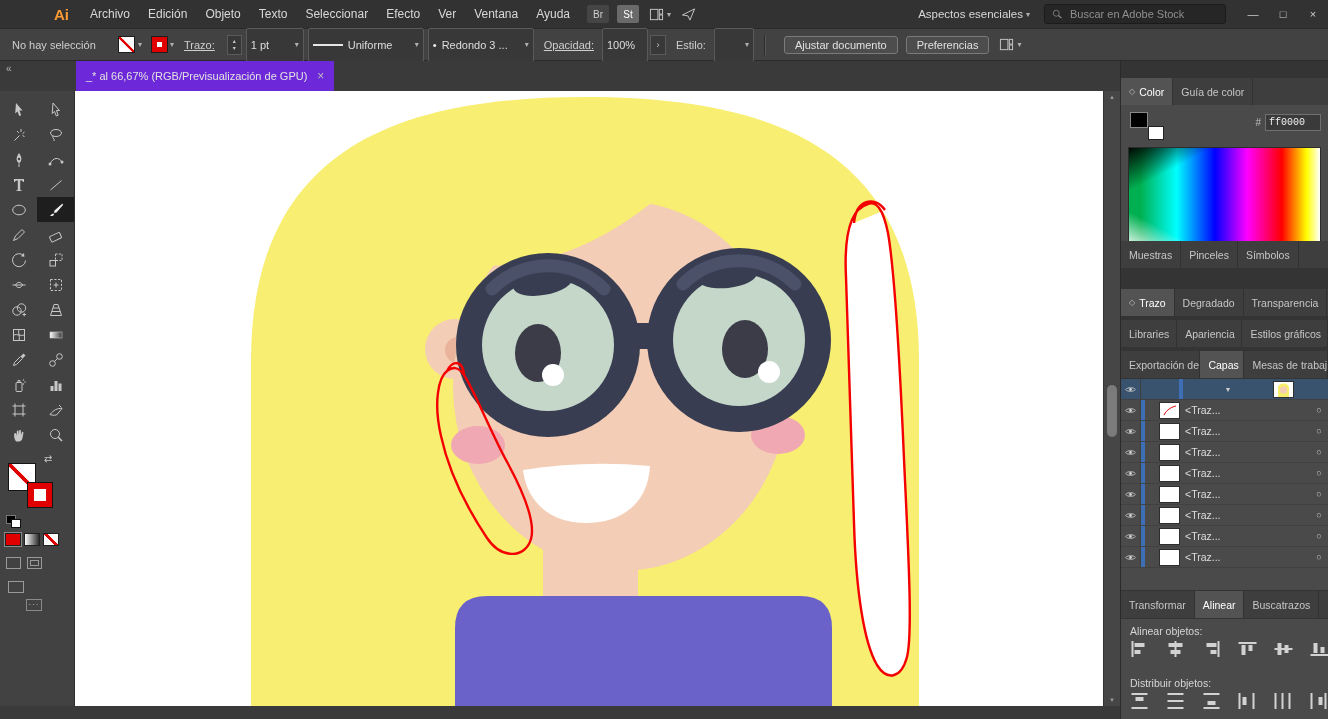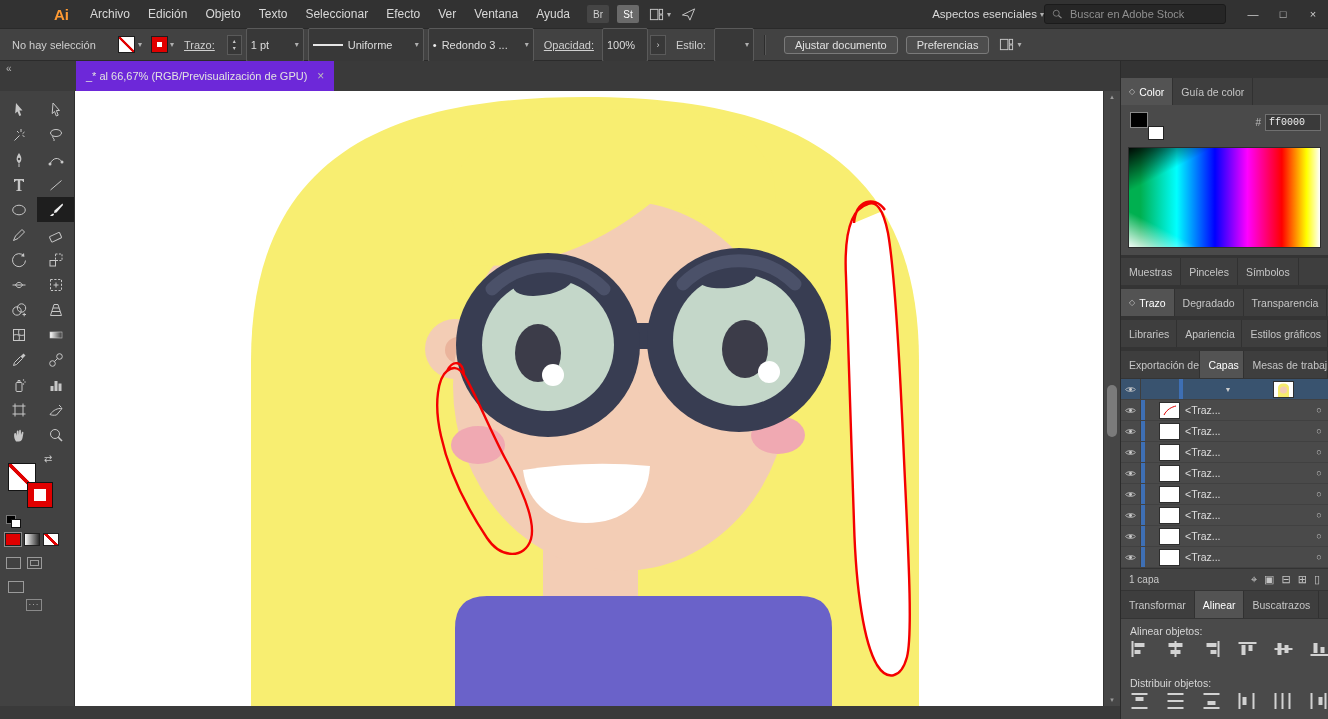--- a/index.html
+++ b/index.html
@@ -13,21 +13,21 @@
   #ai-logo{color:#ff9a33;font-weight:bold;font-size:15px;padding:0 12px 0 10px;}
   .mitem{padding:0 9px;color:#d8d8d8;cursor:default;}
   .mbox{width:22px;height:18px;display:inline-flex;align-items:center;justify-content:center;
         border-radius:2px;font-size:10px;margin-left:8px;color:#cfcfcf;}
   .mbox.br{background:#454545;}
   .mbox.st{background:#6a6a6a;color:#fff;}
   .micon{display:inline-flex;align-items:center;margin-left:10px;color:#c9c9c9;}
   .micon svg{width:15px;height:15px;}
   .chev{font-size:8px;color:#b0b0b0;margin-left:3px;}
   #menubar .spacer{flex:1;}
-  #workspace-switcher{display:inline-flex;align-items:center;color:#d8d8d8;font-size:11.5px;}
+  #workspace-switcher{display:inline-flex;align-items:center;margin-right:14px;color:#d8d8d8;font-size:11.5px;}
   #stock-search{display:inline-flex;align-items:center;width:168px;height:18px;background:#262626;
                 border:1px solid #1b1b1b;border-radius:3px;padding:0 6px;margin-right:12px;color:#8f8f8f;}
   #stock-search svg{width:12px;height:12px;flex:none;}
   #stock-search input{background:transparent;border:none;outline:none;color:#cfcfcf;font-size:11px;
                       width:100%;margin-left:5px;font-family:"Liberation Sans",sans-serif;}
   #stock-search input::placeholder{color:#8f8f8f;}
   .winbtn{width:30px;text-align:center;color:#cfcfcf;font-size:11px;cursor:default;}
 
   
   #controlbar{position:absolute;left:0;top:29px;width:1328px;height:32px;background:#424242;
@@ -126,21 +126,21 @@
   .hexwrap{position:absolute;right:7px;top:9px;display:flex;align-items:center;}
   .hexwrap .hlab{color:#bdbdbd;margin-right:4px;font-size:10px;}
   .hexwrap input{width:48px;height:15px;background:#3a3a3a;border:1px solid #707070;color:#efefef;
                  font-size:10px;padding:0 3px;font-family:"Liberation Mono",monospace;}
   #spectrum{position:absolute;left:7px;right:7px;top:42px;bottom:7px;border:1px solid #2c2c2c;
     background:
       linear-gradient(to top right, rgba(255,255,255,.95), rgba(255,255,255,0) 18%),
       linear-gradient(to bottom right, rgba(0,0,0,.95), rgba(0,0,0,0) 22%),
       linear-gradient(to right,#00b050 6%,#00ffff 25%,#0000ff 45%,#ff00ff 62%,#ff0000 80%,#ffff00 93%,#ffffff 100%);}
 
-  #sec-tabs-swatches{top:197px;height:27px;}
+  #sec-tabs-swatches{top:180px;height:27px;}
   #sec-tabs-stroke{top:228px;height:27px;}
   #sec-tabs-lib{top:259px;height:27px;}
   #sec-tabs-layers{top:290px;height:27px;}
 
   #sec-layers{top:318px;height:211px;background:#4a4a4a;}
   .lrow{display:flex;align-items:center;height:20px;border-bottom:1px solid #414141;color:#ddd;background:#4a4a4a;}
   .lrow.sel{background:#39536f;gap:38px;}
   .eyec{width:20px;height:100%;display:flex;align-items:center;justify-content:center;
         border-right:1px solid #3e3e3e;color:#cfcfcf;flex:none;box-sizing:border-box;}
   .eyec svg{width:13px;height:13px;}
@@ -812,30 +812,20 @@
             <svg>
               <use href="#i-eye"></use>
             </svg>
           </span>
         <span class="lbar"></span>
           <span class="lsp"></span>
         <span class="lthumb"></span>
         <span class="llabel">&lt;Traz...</span>
         <span class="ltarget">○</span>
       </div>
-      <div class="lfooter">
-        <span>1 capa</span>
-        <span class="lficons">
-          <span>⌖</span>
-          <span>▣</span>
-          <span>⊟</span>
-          <span>⊞</span>
-          <span>▯</span>
-        </span>
-      </div>
     </div>
 
     <div class="rp-sec" id="sec-tabs-align">
       <div class="ptabs">
         <div class="ptab">
             <span>Transformar</span>
           </div>
         <div class="ptab active">
             <span>Alinear</span>
           </div>

